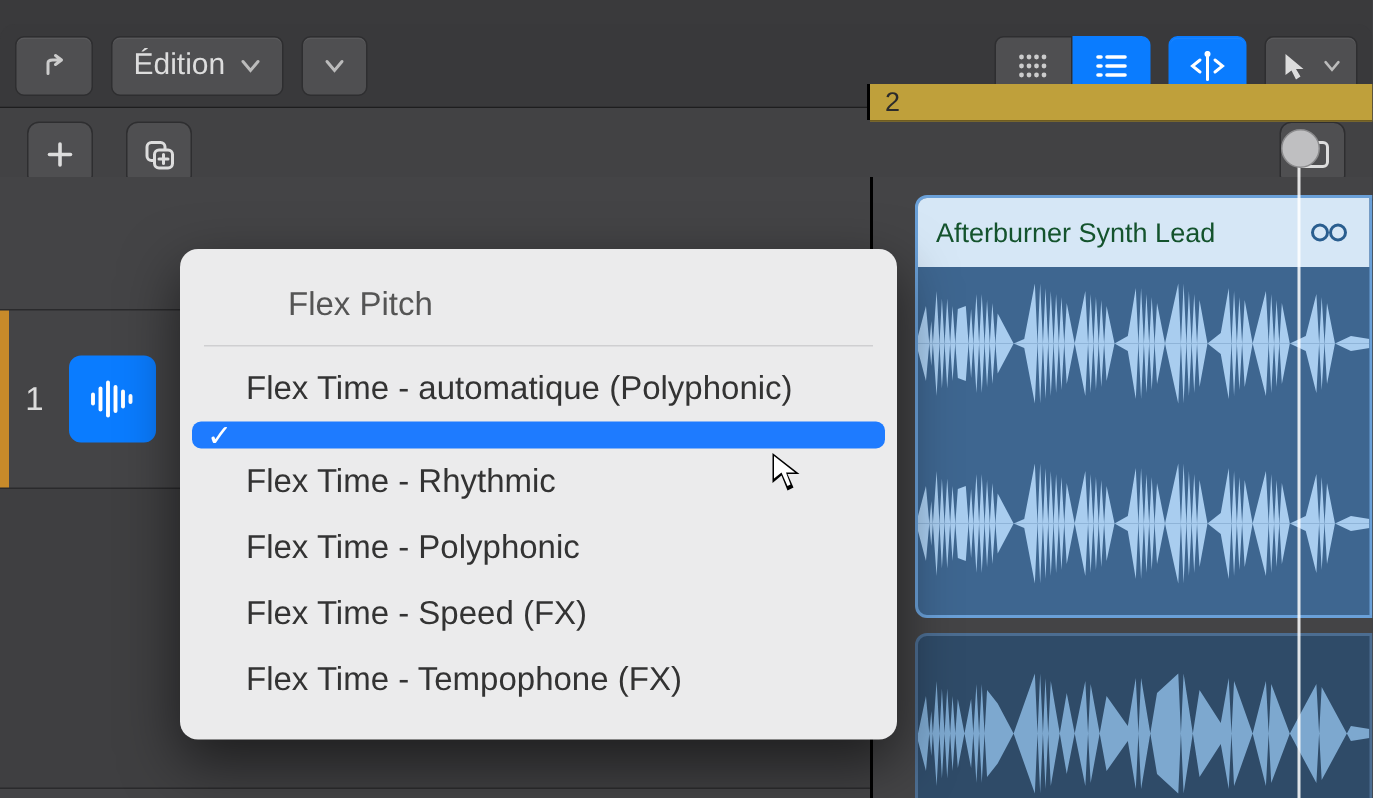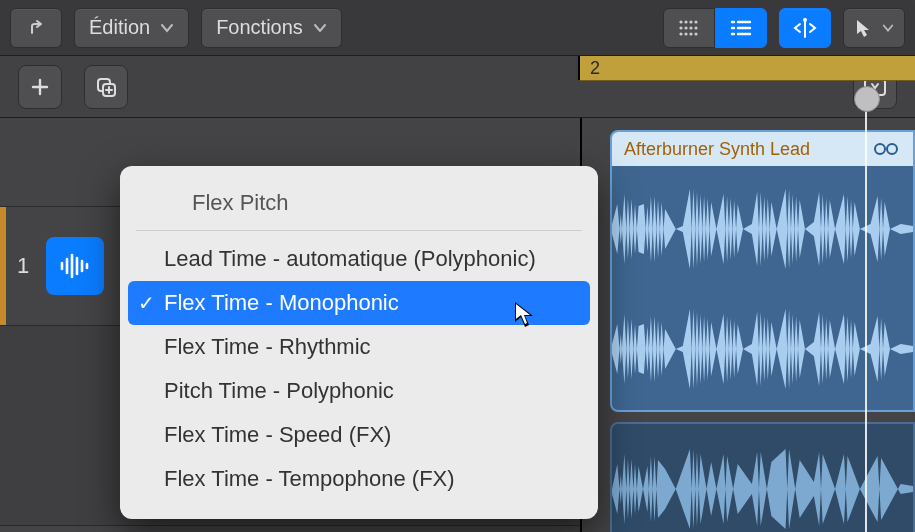--- a/index.html
+++ b/index.html
@@ -2,21 +2,21 @@
 <html><head>
 <meta charset="utf-8">
 <style>
   * { box-sizing: border-box; margin: 0; padding: 0; font-family: -apple-system, "Helvetica Neue", Arial, sans-serif; }
   body { width: 915px; height: 532px; background: #3a3a3c; overflow: hidden; position: relative; }
 
   
   .toolbar {
     height: 56px; background: #39393b; border-bottom: 1px solid #1e1e1f;
     display: flex; align-items: center; padding: 0 10px; gap: 12px;
-    border-top-left-radius: 10px; border-top-right-radius: 10px;
+    border-top-left-radius: 10px; border-top-right-radius: 10px; margin-top: 16px;
   }
   .tb-btn {
     height: 40px; background: #4f4f51; border: 1px solid #2e2e30;
     border-radius: 6px; color: #ddd; display: flex; align-items: center;
     justify-content: center; font-size: 20px; padding: 0 14px; gap: 10px;
     box-shadow: inset 0 1px 0 rgba(255,255,255,0.06);
   }
   .tb-btn.icon-only { width: 52px; padding: 0; }
   .tb-btn .chev { display:inline-block; }
   .tb-seg { display: flex; }
@@ -81,22 +81,22 @@
     border-left:2px solid #000;
   }
   .region {
     position:absolute; left:28px; right:0; border:2px solid #6aa0d8;
     border-radius:8px 0 0 8px; background:#3e6690;
     overflow:hidden;
   }
   .region.top { top:12px; height:282px; }
   .region.bottom { top:304px; height:220px; border-color:#4c6d91; background:#2f4b68; }
   .region-title {
-    background:#d6e7f6; color:#a16207; font-size:18px; padding:4px 12px;
-    display:flex; align-items:center; gap:8px; height:34px;
+    background:#d6e7f6; color:#14532d; font-size:18px; padding:4px 12px;
+    display:flex; align-items:center; gap:8px; height:46px;
   }
   .loop-ico { margin-left:auto; display:flex; gap:2px; }
   .wave {
     position:absolute; left:0; right:0; height:110px;
   }
   .wave.one { top:42px; }
   .wave.two { top:162px; }
   .wave svg { width:100%; height:100%; }
 
   
@@ -155,21 +155,20 @@
   </div>
 
   <div class="tb-btn">
     <span>Édition</span>
     <svg class="chev" width="14" height="14" viewBox="0 0 14 14">
         <path d="M2 4 L7 10 L12 4" stroke="#bbb" stroke-width="2" fill="none" stroke-linecap="round"></path>
       </svg>
   </div>
 
   <div class="tb-btn">
-    <span>Fonctions</span>
     <svg class="chev" width="14" height="14" viewBox="0 0 14 14">
         <path d="M2 4 L7 10 L12 4" stroke="#bbb" stroke-width="2" fill="none" stroke-linecap="round"></path>
       </svg>
   </div>
 
 
   <div class="spacer"></div>
 
   <div class="tb-seg">
     <div class="seg">
@@ -313,31 +312,30 @@
     </div>
   </div>
 </div>
 
 <div class="playhead"></div>
 
 <div class="popup">
   <div class="section-label">Flex Pitch</div>
   <hr>
   <div class="item">
-    <span>Lead Time - automatique (Polyphonic)</span>
+    <span>Flex Time - automatique (Polyphonic)</span>
   </div>
   <div class="item selected">
     <span class="check">✓</span>
-    <span>Flex Time - Monophonic</span>
   </div>
   <div class="item">
     <span>Flex Time - Rhythmic</span>
   </div>
   <div class="item">
-    <span>Pitch Time - Polyphonic</span>
+    <span>Flex Time - Polyphonic</span>
   </div>
   <div class="item">
     <span>Flex Time - Speed (FX)</span>
   </div>
   <div class="item">
     <span>Flex Time - Tempophone (FX)</span>
   </div>
 </div>
 
 <svg class="cursor" width="26" height="30" viewBox="0 0 26 30">

